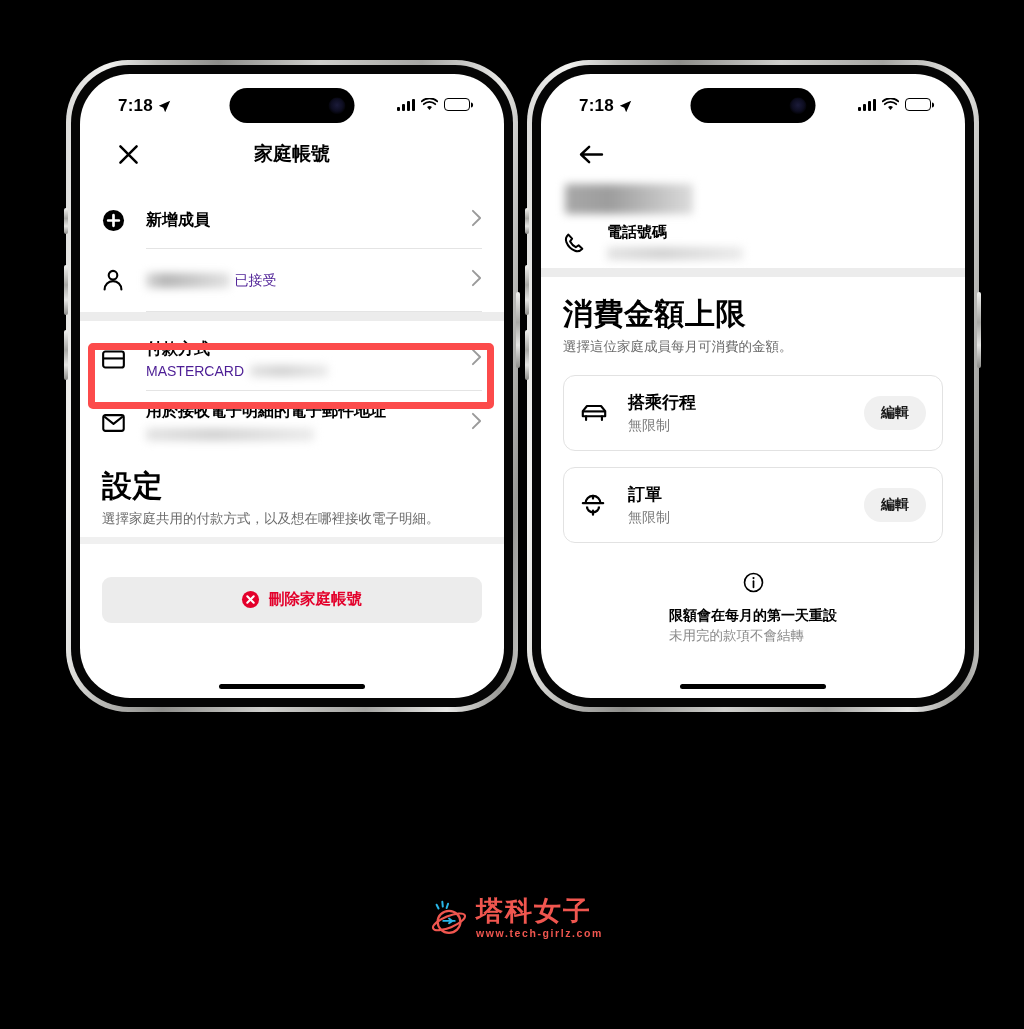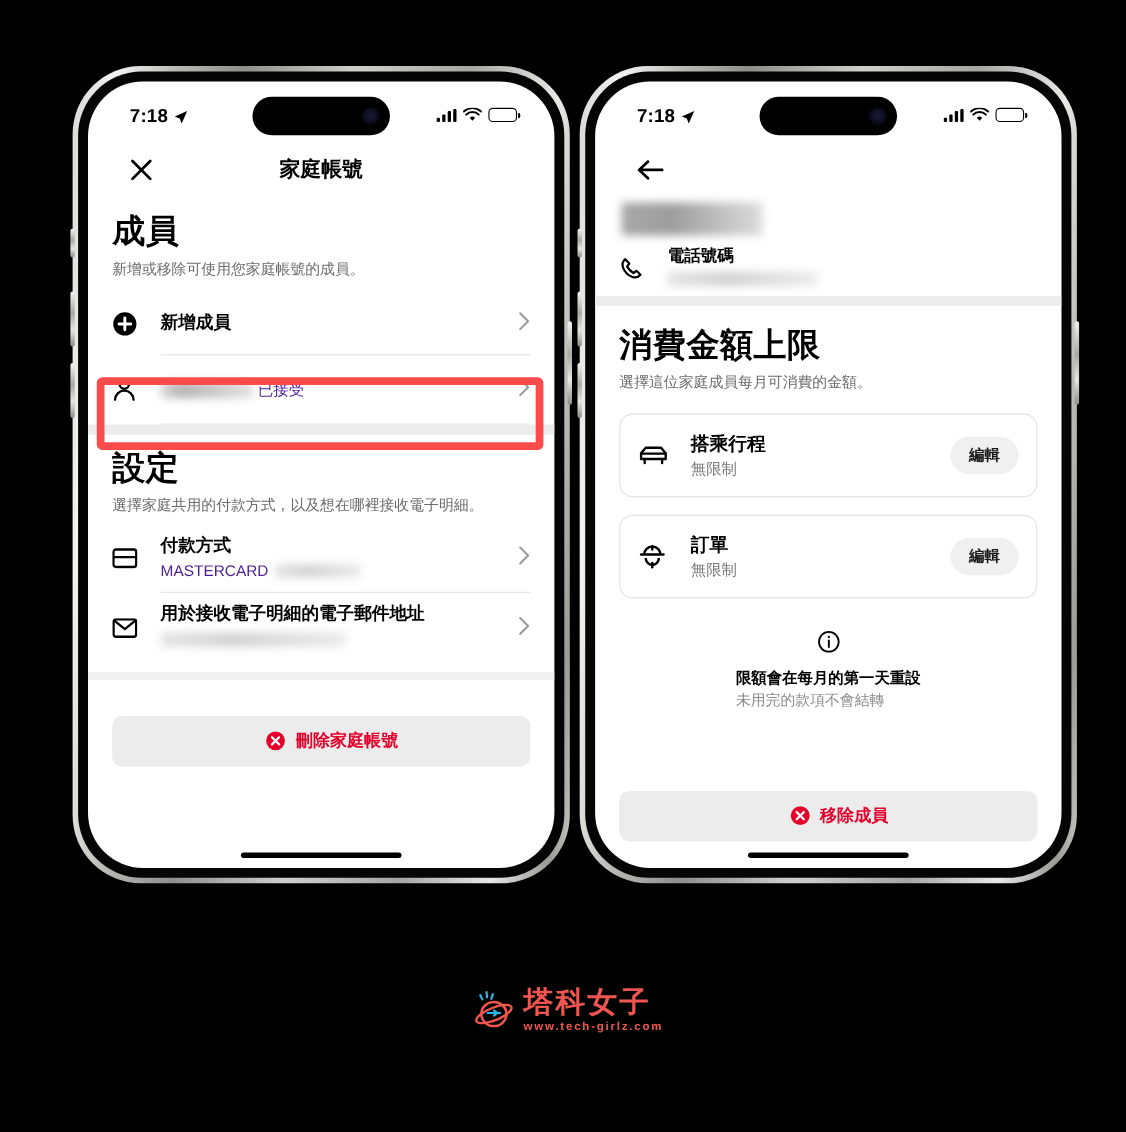--- a/index.html
+++ b/index.html
@@ -10,21 +10,21 @@
     background: #000000;
     font-family: "Liberation Sans", "DejaVu Sans", sans-serif;
     overflow: hidden;
     position: relative;
   }
 
   
   .phone {
     position: absolute;
     width: 452px;
-    height: 743px;
+    height: 652px;
     top: 60px;
     border-radius: 62px;
     background: linear-gradient(95deg, #d8d8d6 0%, #f3f3f1 8%, #b9b9b6 18%, #8e8e8b 30%,
                                 #cfcfcc 50%, #a5a5a2 70%, #e8e8e6 86%, #9a9a97 96%, #c9c9c6 100%);
     padding: 5px;
   }
   .phone-inner {
     width: 100%;
     height: 100%;
     border-radius: 58px;
@@ -345,24 +345,20 @@
         </div>
       </div>
 
       <div class="navbar">
         <svg class="nav-icon" width="21" height="21" viewBox="0 0 22 22">
           <path d="M2.5 2.5 L19.5 19.5 M19.5 2.5 L2.5 19.5" stroke="#000" stroke-width="2.6" stroke-linecap="round"></path>
         </svg>
         <div class="nav-title">家庭帳號</div>
       </div>
 
-      <div class="section-pad" style="margin-top:14px;">
-        <div class="h1">成員</div>
-        <div class="sub">新增或移除可使用您家庭帳號的成員。</div>
-      </div>
 
       <div class="section-pad" style="margin-top:12px;">
         <div class="row">
           <span class="row-ic">
             <svg width="23" height="23" viewBox="0 0 24 24">
               <circle cx="12" cy="12" r="11" fill="#000"></circle>
               <path d="M12 6.4 V17.6 M6.4 12 H17.6" stroke="#fff" stroke-width="2.8" stroke-linecap="round"></path>
             </svg>
           </span>
           <span class="row-body">
@@ -394,25 +390,20 @@
               </svg>
           </span>
         </div>
 
         <div class="hair"></div>
 
       </div>
 
       <div class="band"></div>
 
-      <div class="section-pad" style="margin-top:14px;">
-        <div class="h1">設定</div>
-        <div class="sub">選擇家庭共用的付款方式，以及想在哪裡接收電子明細。</div>
-      </div>
-
       <div class="section-pad" style="margin-top:8px;">
 
         <div class="row">
           <span class="row-ic">
             <svg width="23" height="19" viewBox="0 0 24 19">
               <rect x="1.2" y="1.2" width="21.6" height="16.6" rx="2.4" stroke="#000" stroke-width="2.2" fill="none"></rect>
               <path d="M1.2 8.4 H22.8" stroke="#000" stroke-width="2.2"></path>
             </svg>
           </span>
           <span class="row-body">
@@ -443,20 +434,25 @@
             <div style="margin-top:5px;">
               <span class="blur blur-b" style="width:168px;height:13px;"></span>
             </div>
           </span>
           <span class="chev">
             <svg width="11" height="18" viewBox="0 0 12 20">
                 <path d="M2 2 L10 10 L2 18" stroke="#9a9a9a" stroke-width="2.1" fill="none" stroke-linecap="round" stroke-linejoin="round"></path>
               </svg>
           </span>
         </div>
+      </div>
+
+      <div class="section-pad" style="margin-top:14px;">
+        <div class="h1">設定</div>
+        <div class="sub">選擇家庭共用的付款方式，以及想在哪裡接收電子明細。</div>
       </div>
 
       <div class="band-thin" style="margin-top:8px;"></div>
 
       <div class="action-btn" style="margin-top:33px;">
         <svg width="19" height="19" viewBox="0 0 20 20">
           <circle cx="10" cy="10" r="9" fill="#e3002b"></circle>
           <path d="M6.6 6.6 L13.4 13.4 M13.4 6.6 L6.6 13.4" stroke="#fff" stroke-width="2.2" stroke-linecap="round"></path>
         </svg>
         <span class="action-label">刪除家庭帳號</span>

